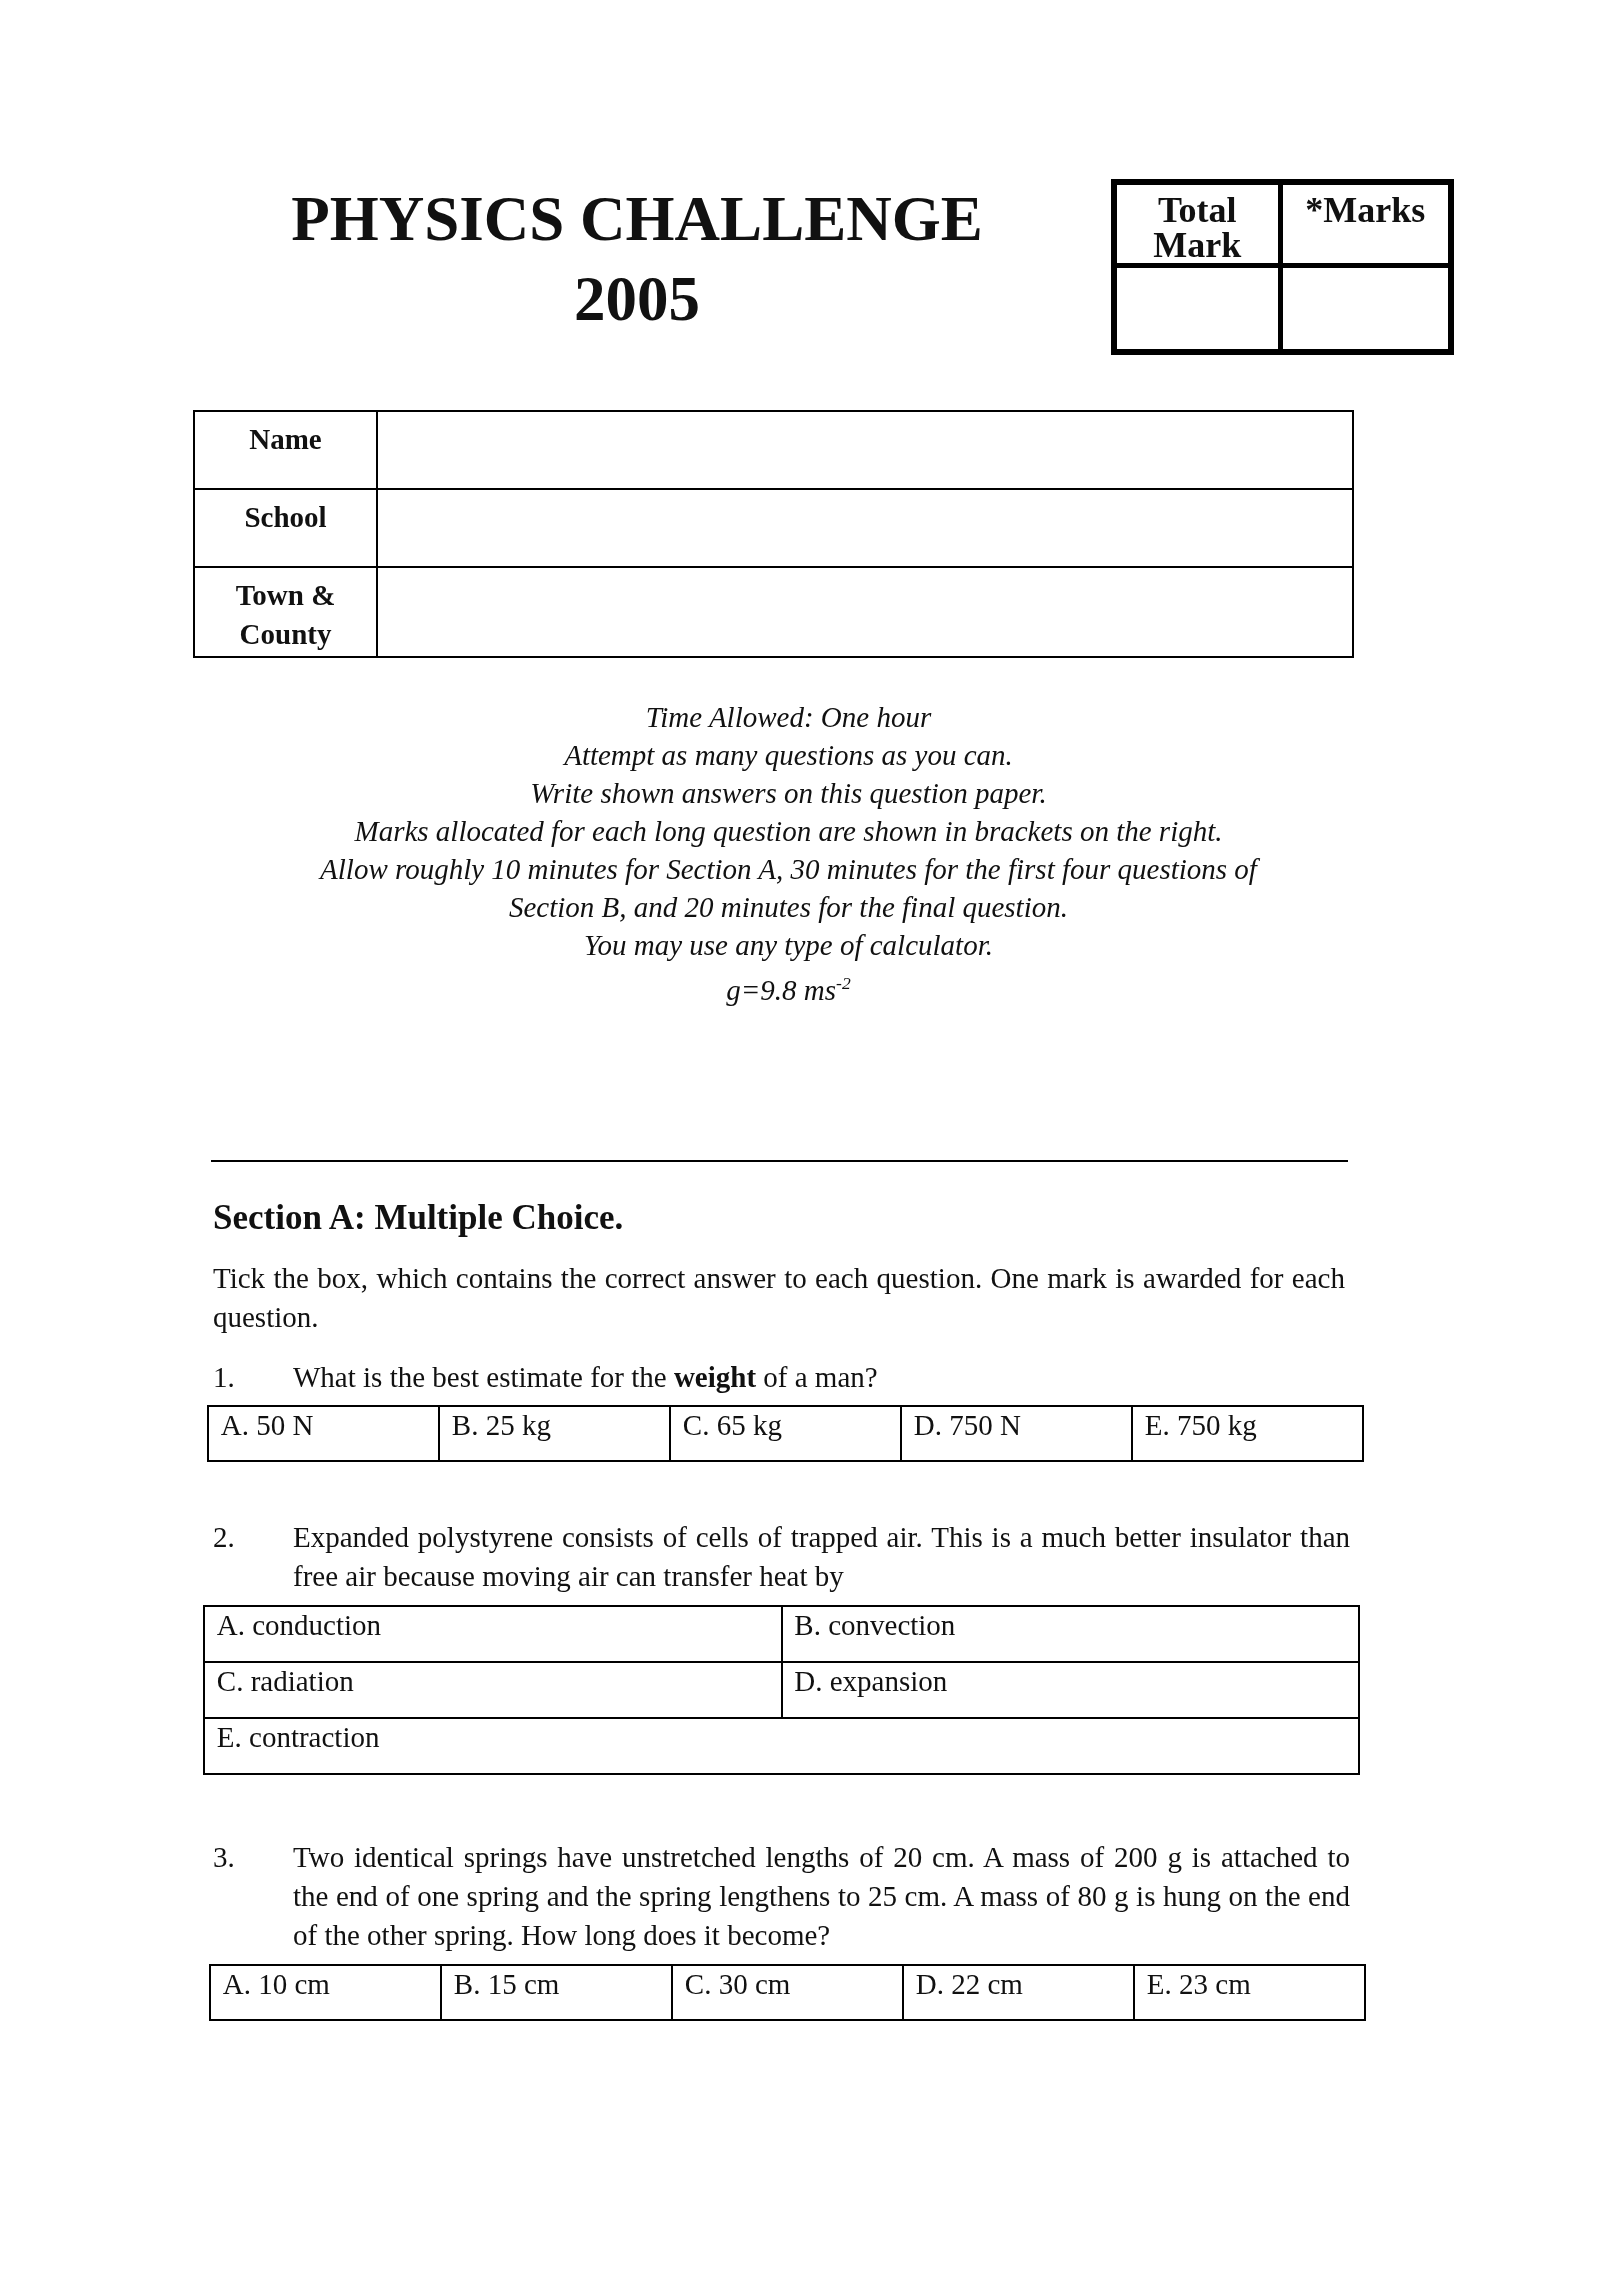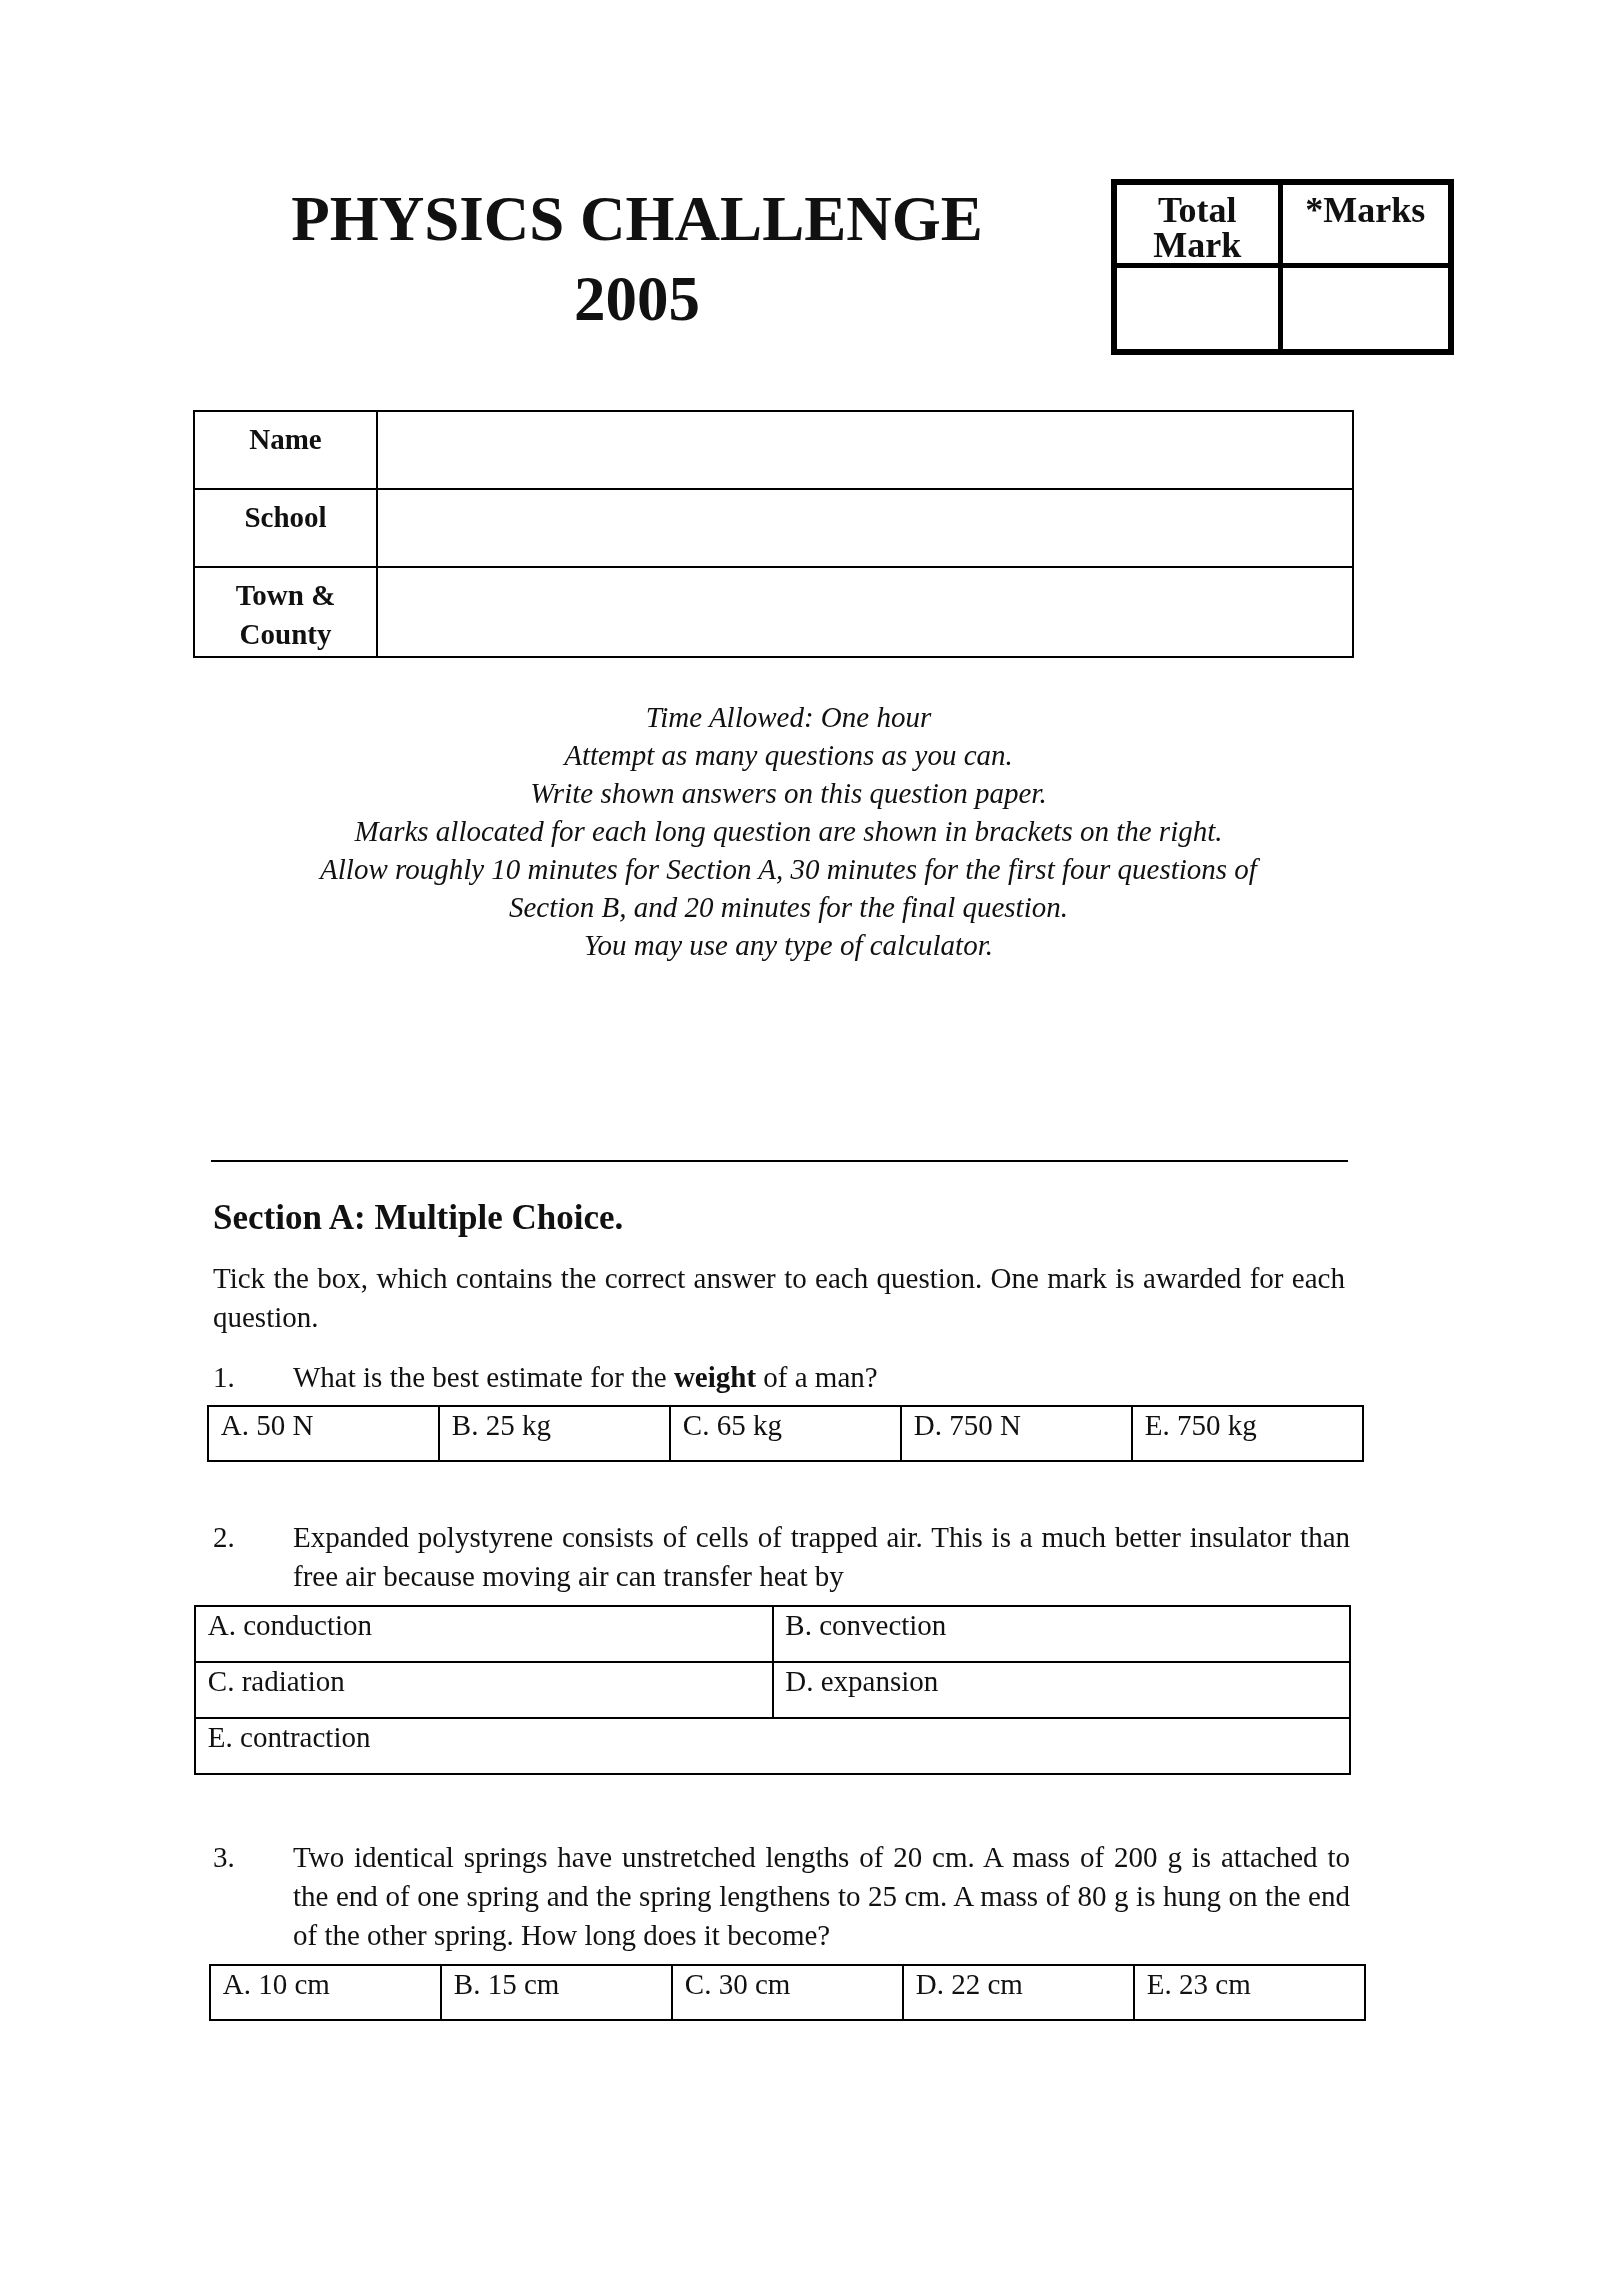--- a/index.html
+++ b/index.html
@@ -90,20 +90,21 @@
   </table>
 
 <div class="abs instructions">
   <div>Time Allowed: One hour</div>
   <div>Attempt as many questions as you can.</div>
   <div>Write shown answers on this question paper.</div>
   <div>Marks allocated for each long question are shown in brackets on the right.</div>
   <div>Allow roughly 10 minutes for Section A, 30 minutes for the first four questions of</div>
   <div>Section B, and 20 minutes for the final question.</div>
   <div>You may use any type of calculator.</div>
+  <div><span>g=9.8 ms</span><sup>-2</sup></div>
 </div>
 
 <div class="abs rule"></div>
 
 <div class="abs section-title">Section A: Multiple Choice.</div>
 <div class="abs section-note">Tick the box, which contains the correct answer to each question.  One mark is awarded for each question.</div>
 
 <div class="abs q" style="top:1358px">
   <span class="num">1.</span>
   <div class="text"><span>What is the best estimate for the </span><b>weight</b><span> of a man?</span></div>
@@ -117,21 +118,21 @@
     <td>D. 750 N</td>
     <td>E.  750 kg</td>
   </tr>
 </tbody>
   </table>
 
 <div class="abs q" style="top:1518px">
   <span class="num">2.</span>
   <div class="text">Expanded polystyrene consists of cells of trapped air.  This is a much better insulator than free air because moving air can transfer heat by</div>
 </div>
-<table class="abs opts2" style="left:194px; top:1605px; width:1157px;">
+<table class="abs opts2" style="left:203px; top:1605px; width:1157px;">
   <tbody>
       <tr>
     <td>A.  conduction</td>
     <td>B.  convection</td>
   </tr>
   <tr>
     <td>C.  radiation</td>
     <td>D.  expansion</td>
   </tr>
   <tr>

